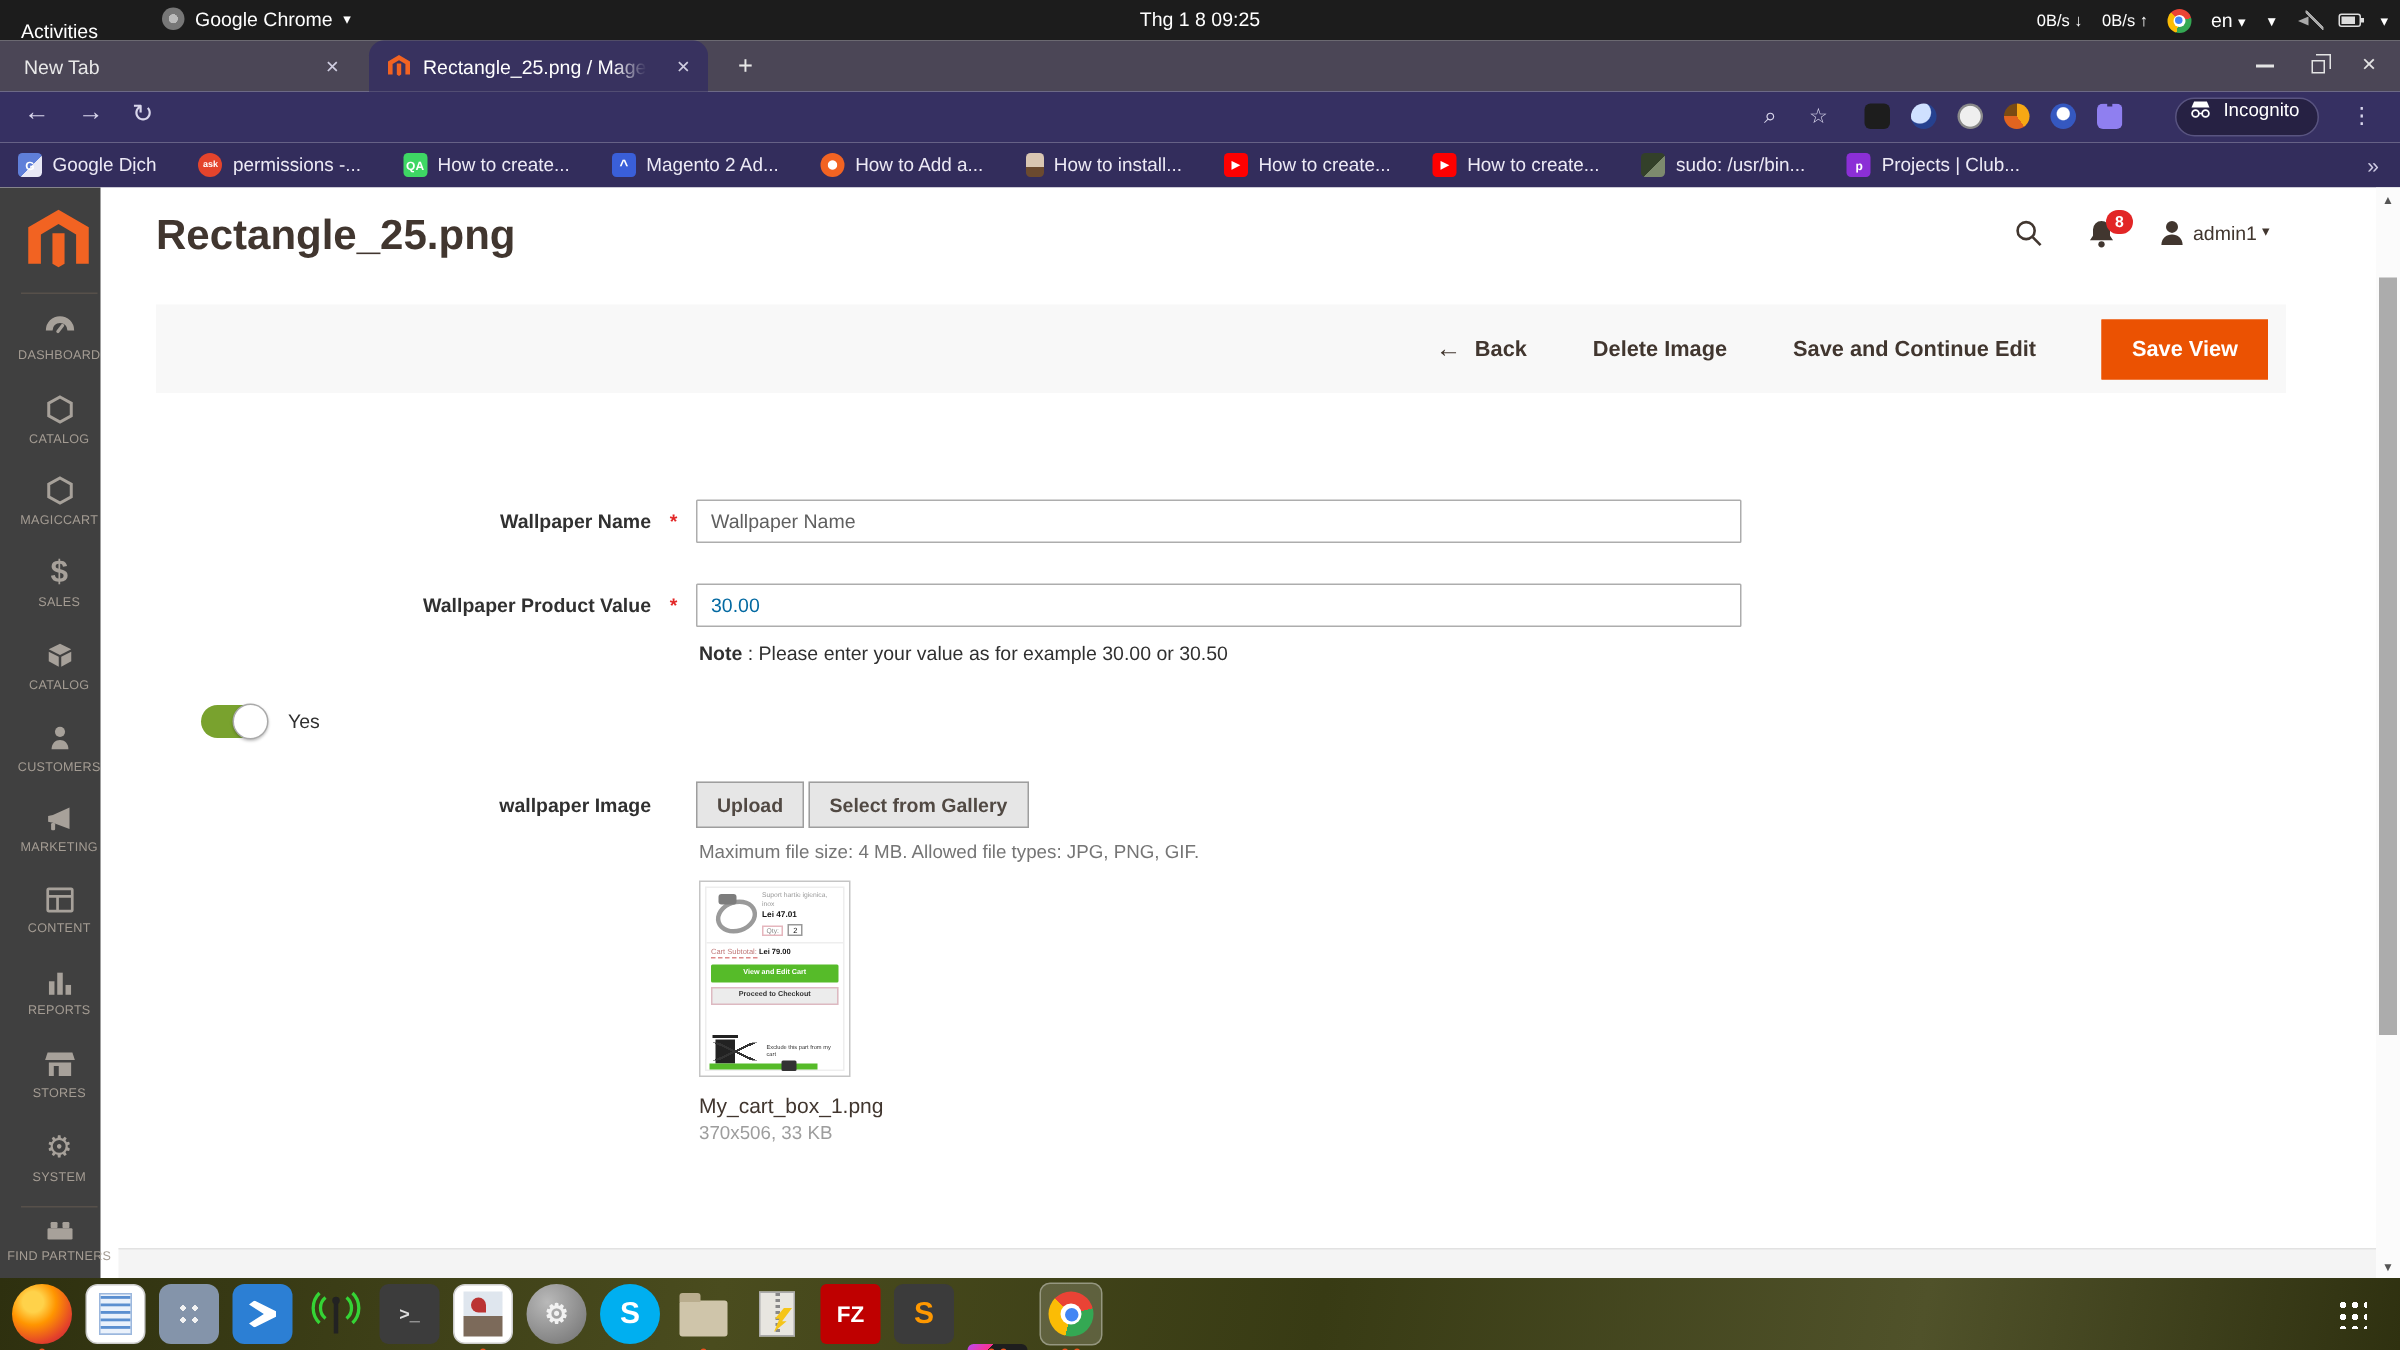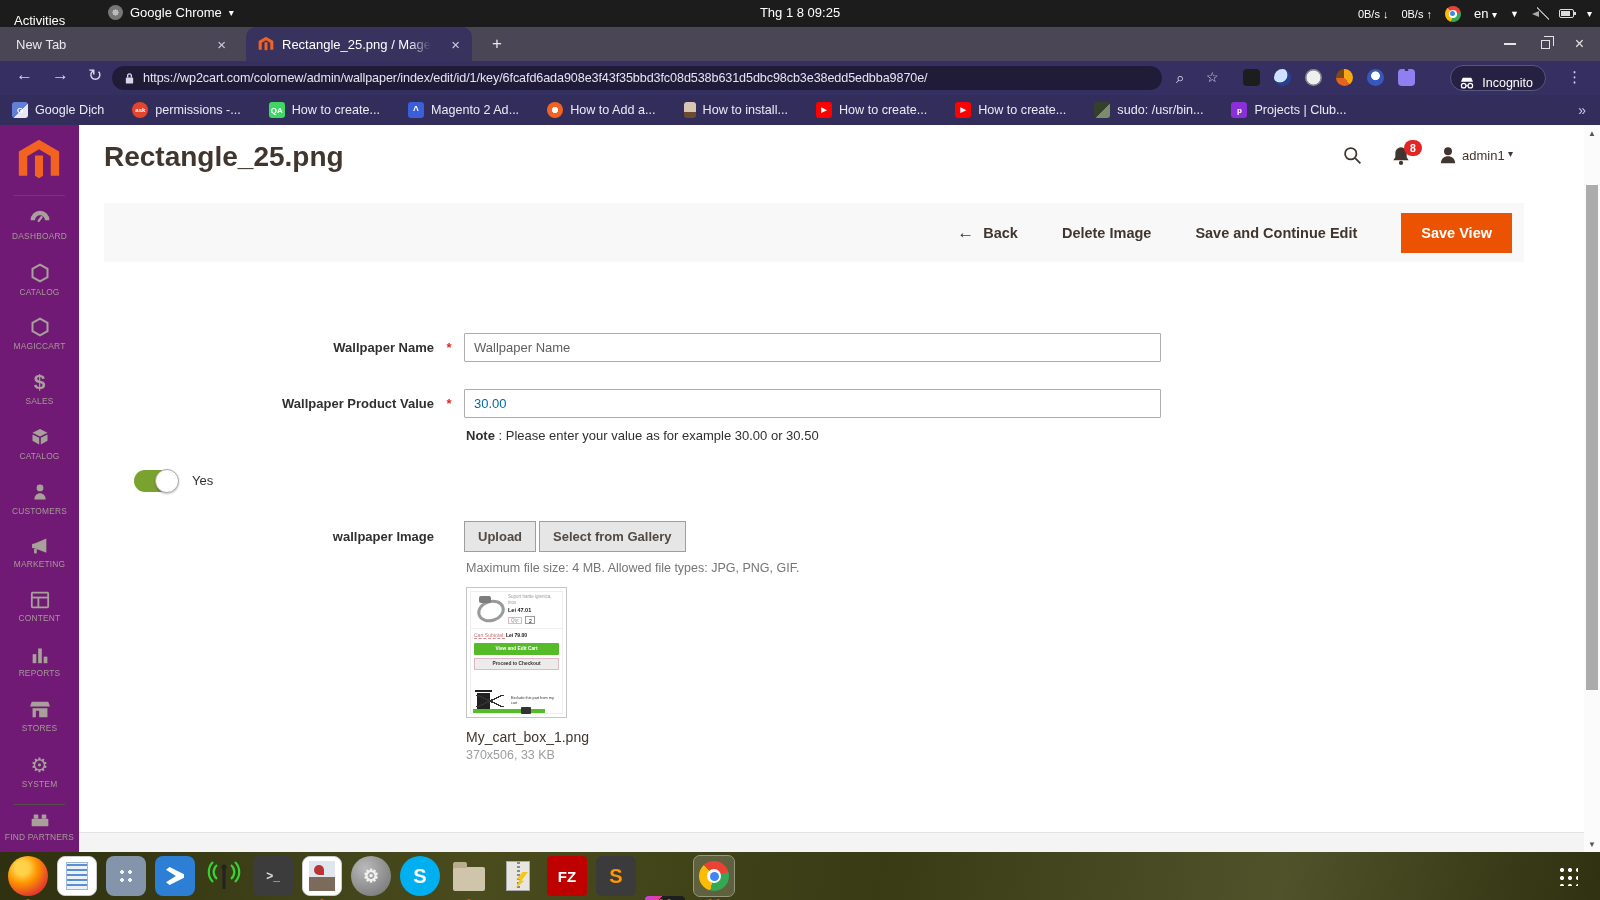--- a/index.html
+++ b/index.html
@@ -47,35 +47,35 @@
 
   
   #toolbar { position:absolute; top:61px; left:0; width:1600px; height:34px; background:#363062; }
   .navg { position:absolute; top:4px; font-size:17px; color:#d9d6ec; }
   #urlbar { position:absolute; left:112px; top:5px; width:1050px; height:24px; border-radius:12px;
     background:#201c38; color:#e6e3f6; font-size:12.6px; display:flex; align-items:center; padding:0 12px; gap:8px; }
   #urlbar .url { white-space:nowrap; overflow:hidden; letter-spacing:-0.1px; }
   .tool-ico { position:absolute; top:8px; font-size:14px; color:#d9d6ec; }
   .ext { position:absolute; top:8px; width:17px; height:17px; border-radius:4px; }
   #incog { position:absolute; right:54px; top:4px; height:26px; border-radius:13px; background:#262143;
-    border:1px solid #595480; color:#fff; font-size:12.5px; display:flex; align-items:flex-end; gap:7px; padding:0 12px 0 8px; }
+    border:1px solid #595480; color:#fff; font-size:12.5px; display:flex; align-items:flex-start; gap:7px; padding:0 12px 0 8px; }
   #menu-dots { position:absolute; right:18px; top:7px; color:#d9d6ec; font-size:15px; }
 
   
   #bmbar { position:absolute; top:95px; left:0; width:1600px; height:30px; background:#332d5c;
     display:flex; align-items:center; color:#ece9f5; font-size:12.6px; padding-left:12px; gap:28px; }
   .bm { display:flex; align-items:center; gap:7px; white-space:nowrap; }
   .bm-ico { width:16px; height:16px; border-radius:3px; flex:0 0 auto; display:flex; align-items:center;
     justify-content:center; font-size:8px; font-weight:bold; color:#fff; }
   #bm-overflow { position:absolute; right:14px; font-size:14px; color:#cfcbe4; }
 
   
   #viewport { position:absolute; top:125px; left:0; width:1600px; height:727px; background:#fff; }
 
-  #mg-sidebar { position:absolute; left:0; top:0; width:79px; height:727px; background:#701a75; }
+  #mg-sidebar { position:absolute; left:0; top:0; width:67px; height:727px; background:#404040; }
   #mg-logo { position:absolute; left:17px; top:13px; width:44px; height:44px; }
   .side-sep { position:absolute; left:14px; width:51px; height:1px; background:#57504a; }
   .mg-item { position:absolute; left:0; width:79px; text-align:center; color:#aaa39a; }
   .mg-item svg { display:block; margin:0 auto; }
   .mg-item .lbl { display:block; margin-top:4px; font-size:8.4px; letter-spacing:.2px; color:#a49c93; }
   .mg-item .dollar { font-size:21px; font-weight:bold; line-height:20px; display:block; color:#a7a19a; }
 
   #mg-title { position:absolute; left:104px; top:16px; font-size:28px; color:#41362f; }
   .hdr-ico { position:absolute; top:20px; }
   #notif-badge { position:absolute; left:1404px; top:15px; min-width:18px; height:16px; border-radius:9px;
@@ -239,27 +239,20 @@
     <span class="win-min"></span>
     <span class="win-restore"></span>
     <span class="win-close">×</span>
   </div>
 </div>
 
 <div id="toolbar">
   <span class="navg" style="left:16px">←</span>
   <span class="navg" style="left:52px">→</span>
   <span class="navg" style="left:88px">↻</span>
-  <div id="urlbar">
-    <svg width="11" height="13" viewBox="0 0 24 26">
-      <rect x="4" y="11" width="16" height="13" rx="2" fill="#d9d6ec"></rect>
-      <path d="M8 11V7a4 4 0 0 1 8 0v4" fill="none" stroke="#d9d6ec" stroke-width="3"></path>
-    </svg>
-    <span class="url">https://wp2cart.com/colornew/admin/wallpaper/index/edit/id/1/key/6fcafd6ada908e3f43f35bbd3fc08d538b631d5dbc98cb3e38edd5edbba9870e/</span>
-  </div>
   <span class="tool-ico" style="left:1176px;font-size:15px">⌕</span>
   <span class="tool-ico" style="left:1206px">☆</span>
   <span class="ext" style="left:1243px;background:#1d1d1d"></span>
   <span class="ext" style="left:1274px;background:radial-gradient(circle at 35% 35%, #cfe0ff 0 45%, #26418f 50%);border-radius:50%"></span>
   <span class="ext" style="left:1305px;background:radial-gradient(circle, #efefef 55%, #8a8a8a 60%);border-radius:50%"></span>
   <span class="ext" style="left:1336px;background:conic-gradient(#f7a814 0 40%, #e2641f 0 75%, #7a4b12 0);border-radius:50%"></span>
   <span class="ext" style="left:1367px;background:radial-gradient(circle at 50% 40%, #fff 0 30%, #3558c0 36%);border-radius:50%"></span>
   <span class="ext" style="left:1398px;background:#8f7ff0;clip-path:polygon(0 0,40% 0,40% 12%,60% 12%,60% 0,100% 0,100% 100%,0 100%)"></span>
   <div id="incog">
     <svg width="16" height="14" viewBox="0 0 24 20">

